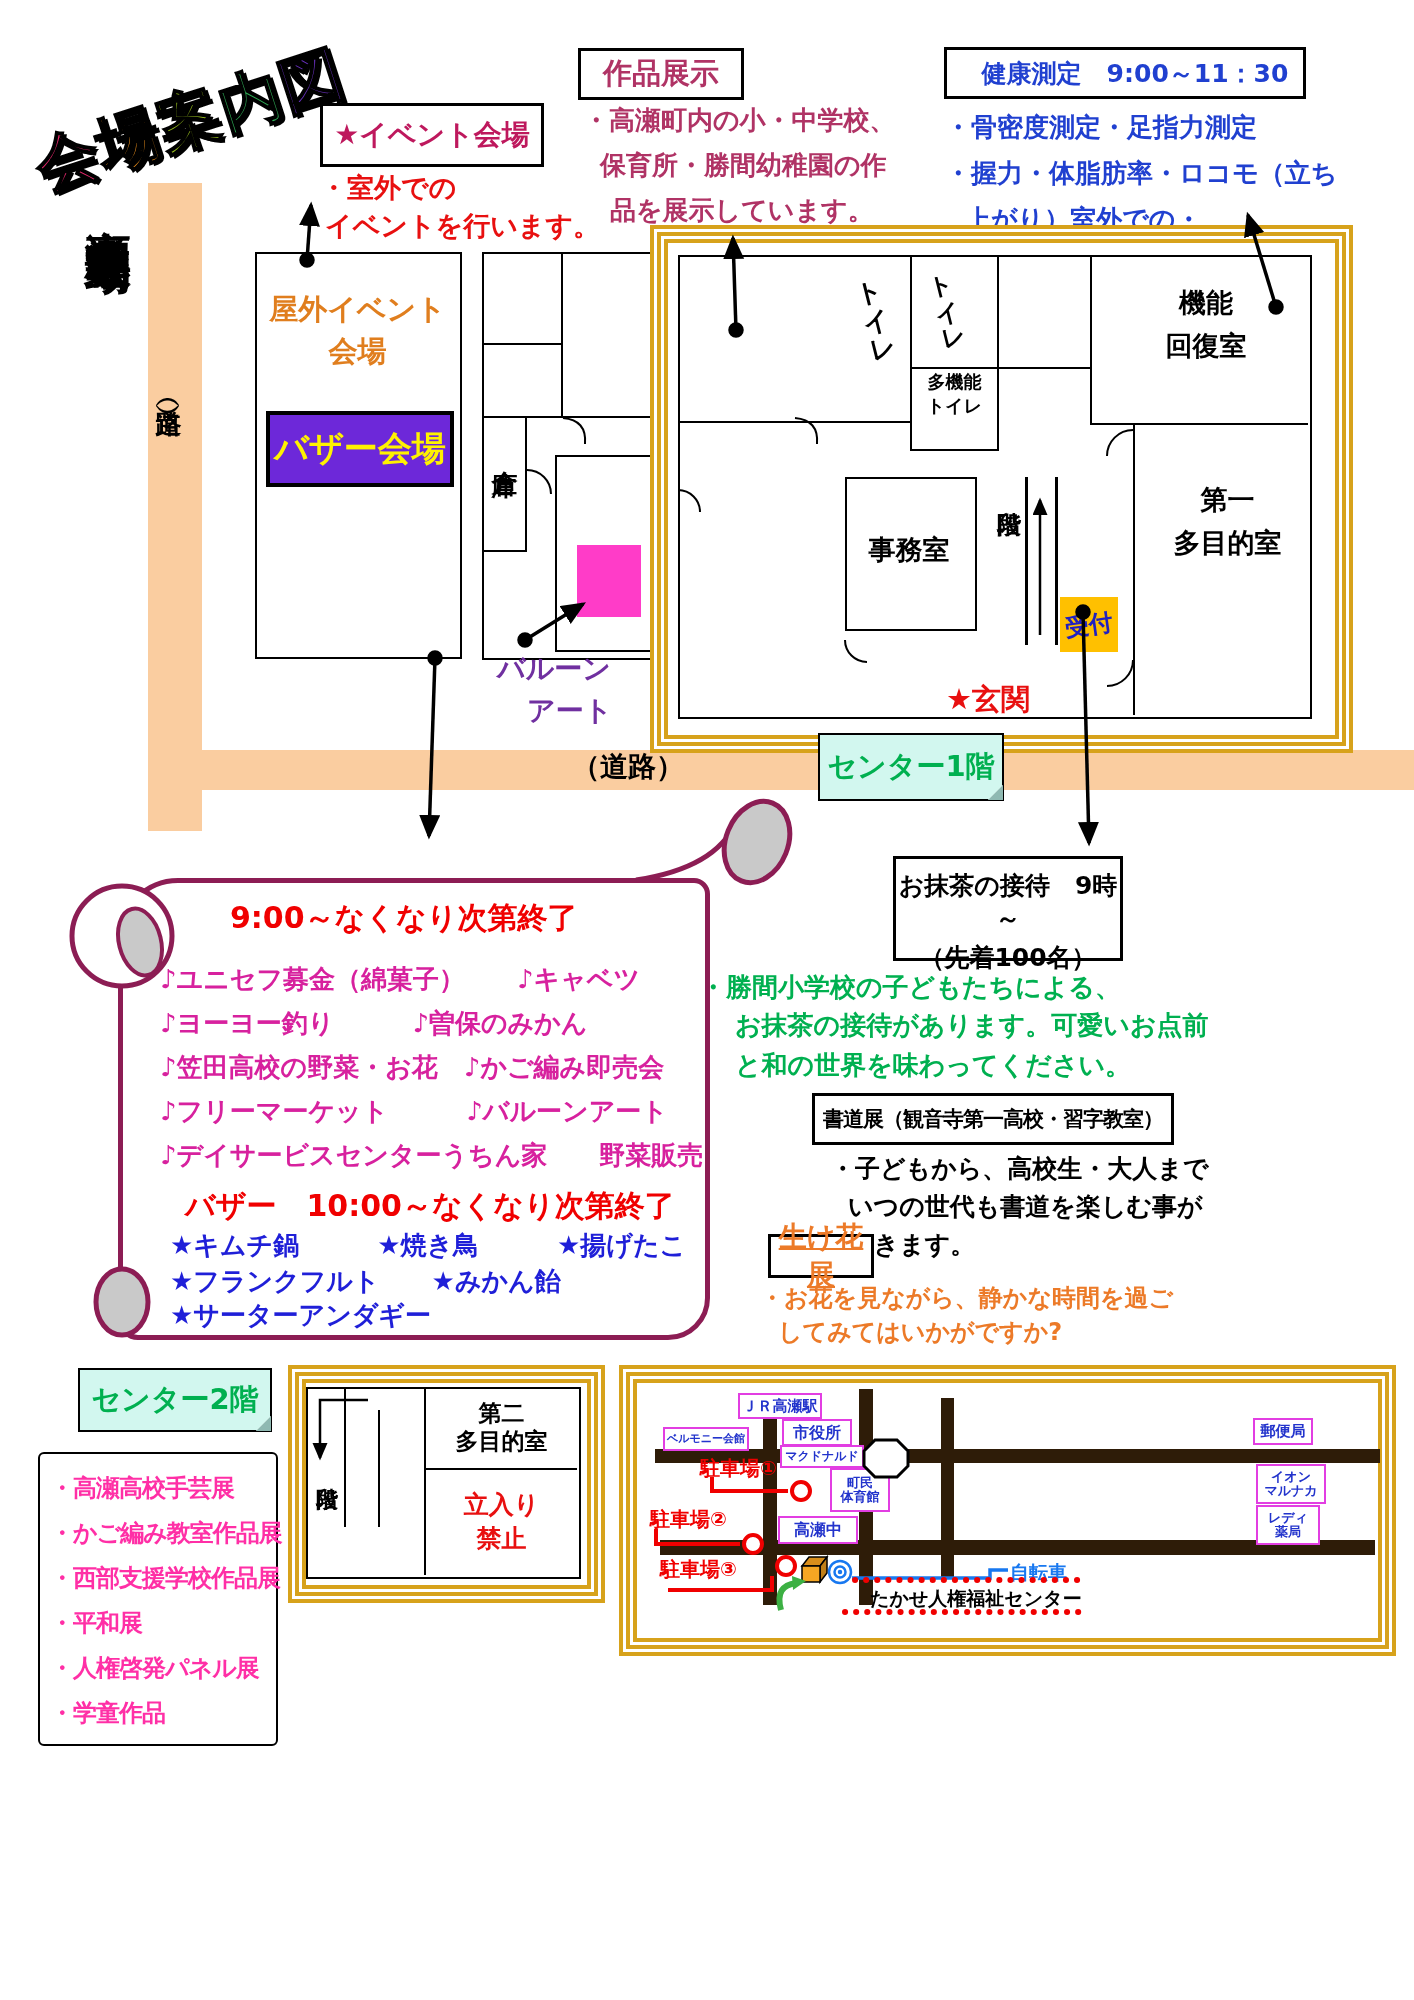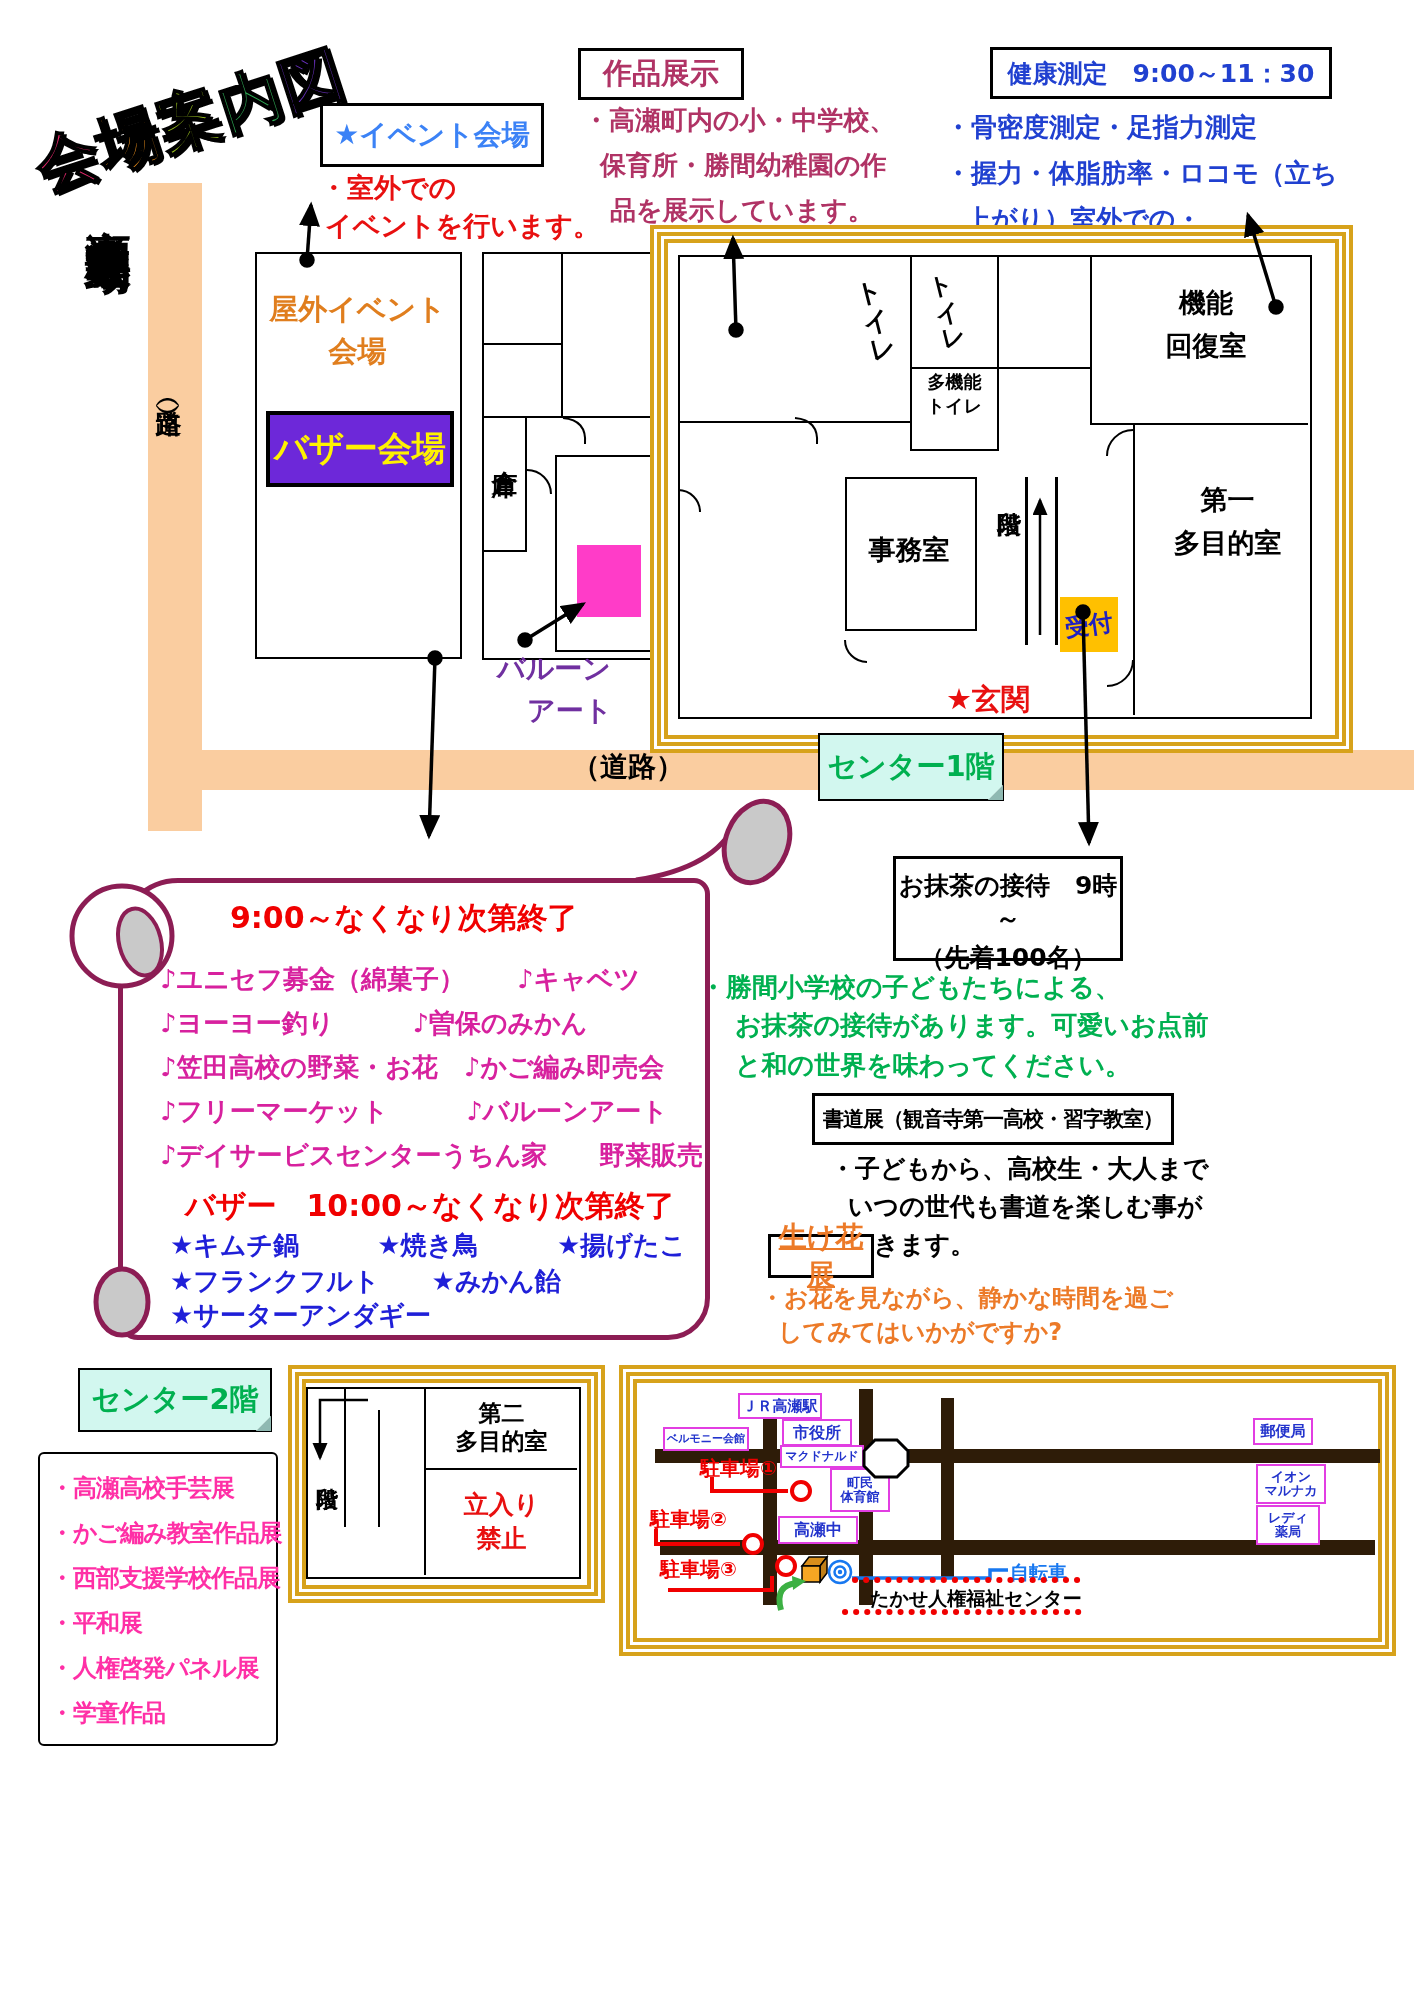--- a/index.html
+++ b/index.html
@@ -40,33 +40,33 @@
   <div class="abs vtext" style="left:152px;top:390px;font-size:26px;color:#000;">（道路）</div>
   <div class="abs" style="left:560px;top:748px;font-size:28px;color:#000;margin-left:12px;">（道路）</div>
 
   <div id="title" class="abs" style="left:30px;top:78px;">
     <span style="color: rgb(232, 40, 110);">会</span><span style="color: rgb(240, 146, 28);">場</span><span style="color: rgb(156, 196, 30);">案</span><span style="color: rgb(47, 174, 86);">内</span><span style="color: rgb(106, 48, 192);">図</span>
   </div>
 
   <div class="abs vtext" style="left:78px;top:192px;font-size:46px;letter-spacing:3px;color:#000;">高瀬中学校運動場</div>
 
   <div class="bbox ctr" style="left:320px;top:103px;width:218px;height:58px;">
-    <span style="color:#3b82f6;font-size:28px;">★イベント会場</span>
+    <span style="color:#be185d;font-size:28px;">★イベント会場</span>
   </div>
   <div class="abs" style="left:320px;top:170px;font-size:27px;color:#E81010;">・室外での</div>
   <div class="abs" style="left:325px;top:208px;font-size:27px;color:#E81010;">イベントを行います。</div>
 
   <div class="bbox ctr" style="left:578px;top:48px;width:160px;height:46px;">
     <span style="color:#B03365;font-size:29px;">作品展示</span>
   </div>
   <div class="abs" style="left:583px;top:103px;font-size:26px;color:#B03365;">・高瀬町内の小・中学校、</div>
   <div class="abs" style="left:600px;top:148px;font-size:26px;color:#B03365;">保育所・勝間幼稚園の作</div>
   <div class="abs" style="left:610px;top:193px;font-size:26px;color:#B03365;">品を展示しています。</div>
 
-  <div class="bbox ctr" style="left:990px;top:47px;width:336px;height:46px;">
+  <div class="bbox ctr" style="left:944px;top:47px;width:336px;height:46px;padding-left:20px;">
     <span style="color:#2040D0;font-size:25px;white-space:pre;">健康測定　9:00～11：30</span>
   </div>
   <div class="abs" style="left:945px;top:110px;font-size:26px;color:#2040D0;">・骨密度測定・足指力測定</div>
   <div class="abs" style="left:945px;top:156px;font-size:26px;color:#2040D0;">・握力・体脂肪率・ロコモ（立ち</div>
   <div class="abs" style="left:965px;top:202px;font-size:26px;color:#2040D0;">上がり）室外での・</div>
 
   <div class="room" style="left:255px;top:252px;width:203px;height:403px;"></div>
   <div class="abs ctr" style="left:265px;top:290px;width:185px;font-size:29px;color:#E07E1E;">屋外イベント</div>
   <div class="abs ctr" style="left:265px;top:332px;width:185px;font-size:29px;color:#E07E1E;">会場</div>
   <div class="cyanbox ctr" style="left:266px;top:411px;width:180px;height:68px;font-size:34px;">

